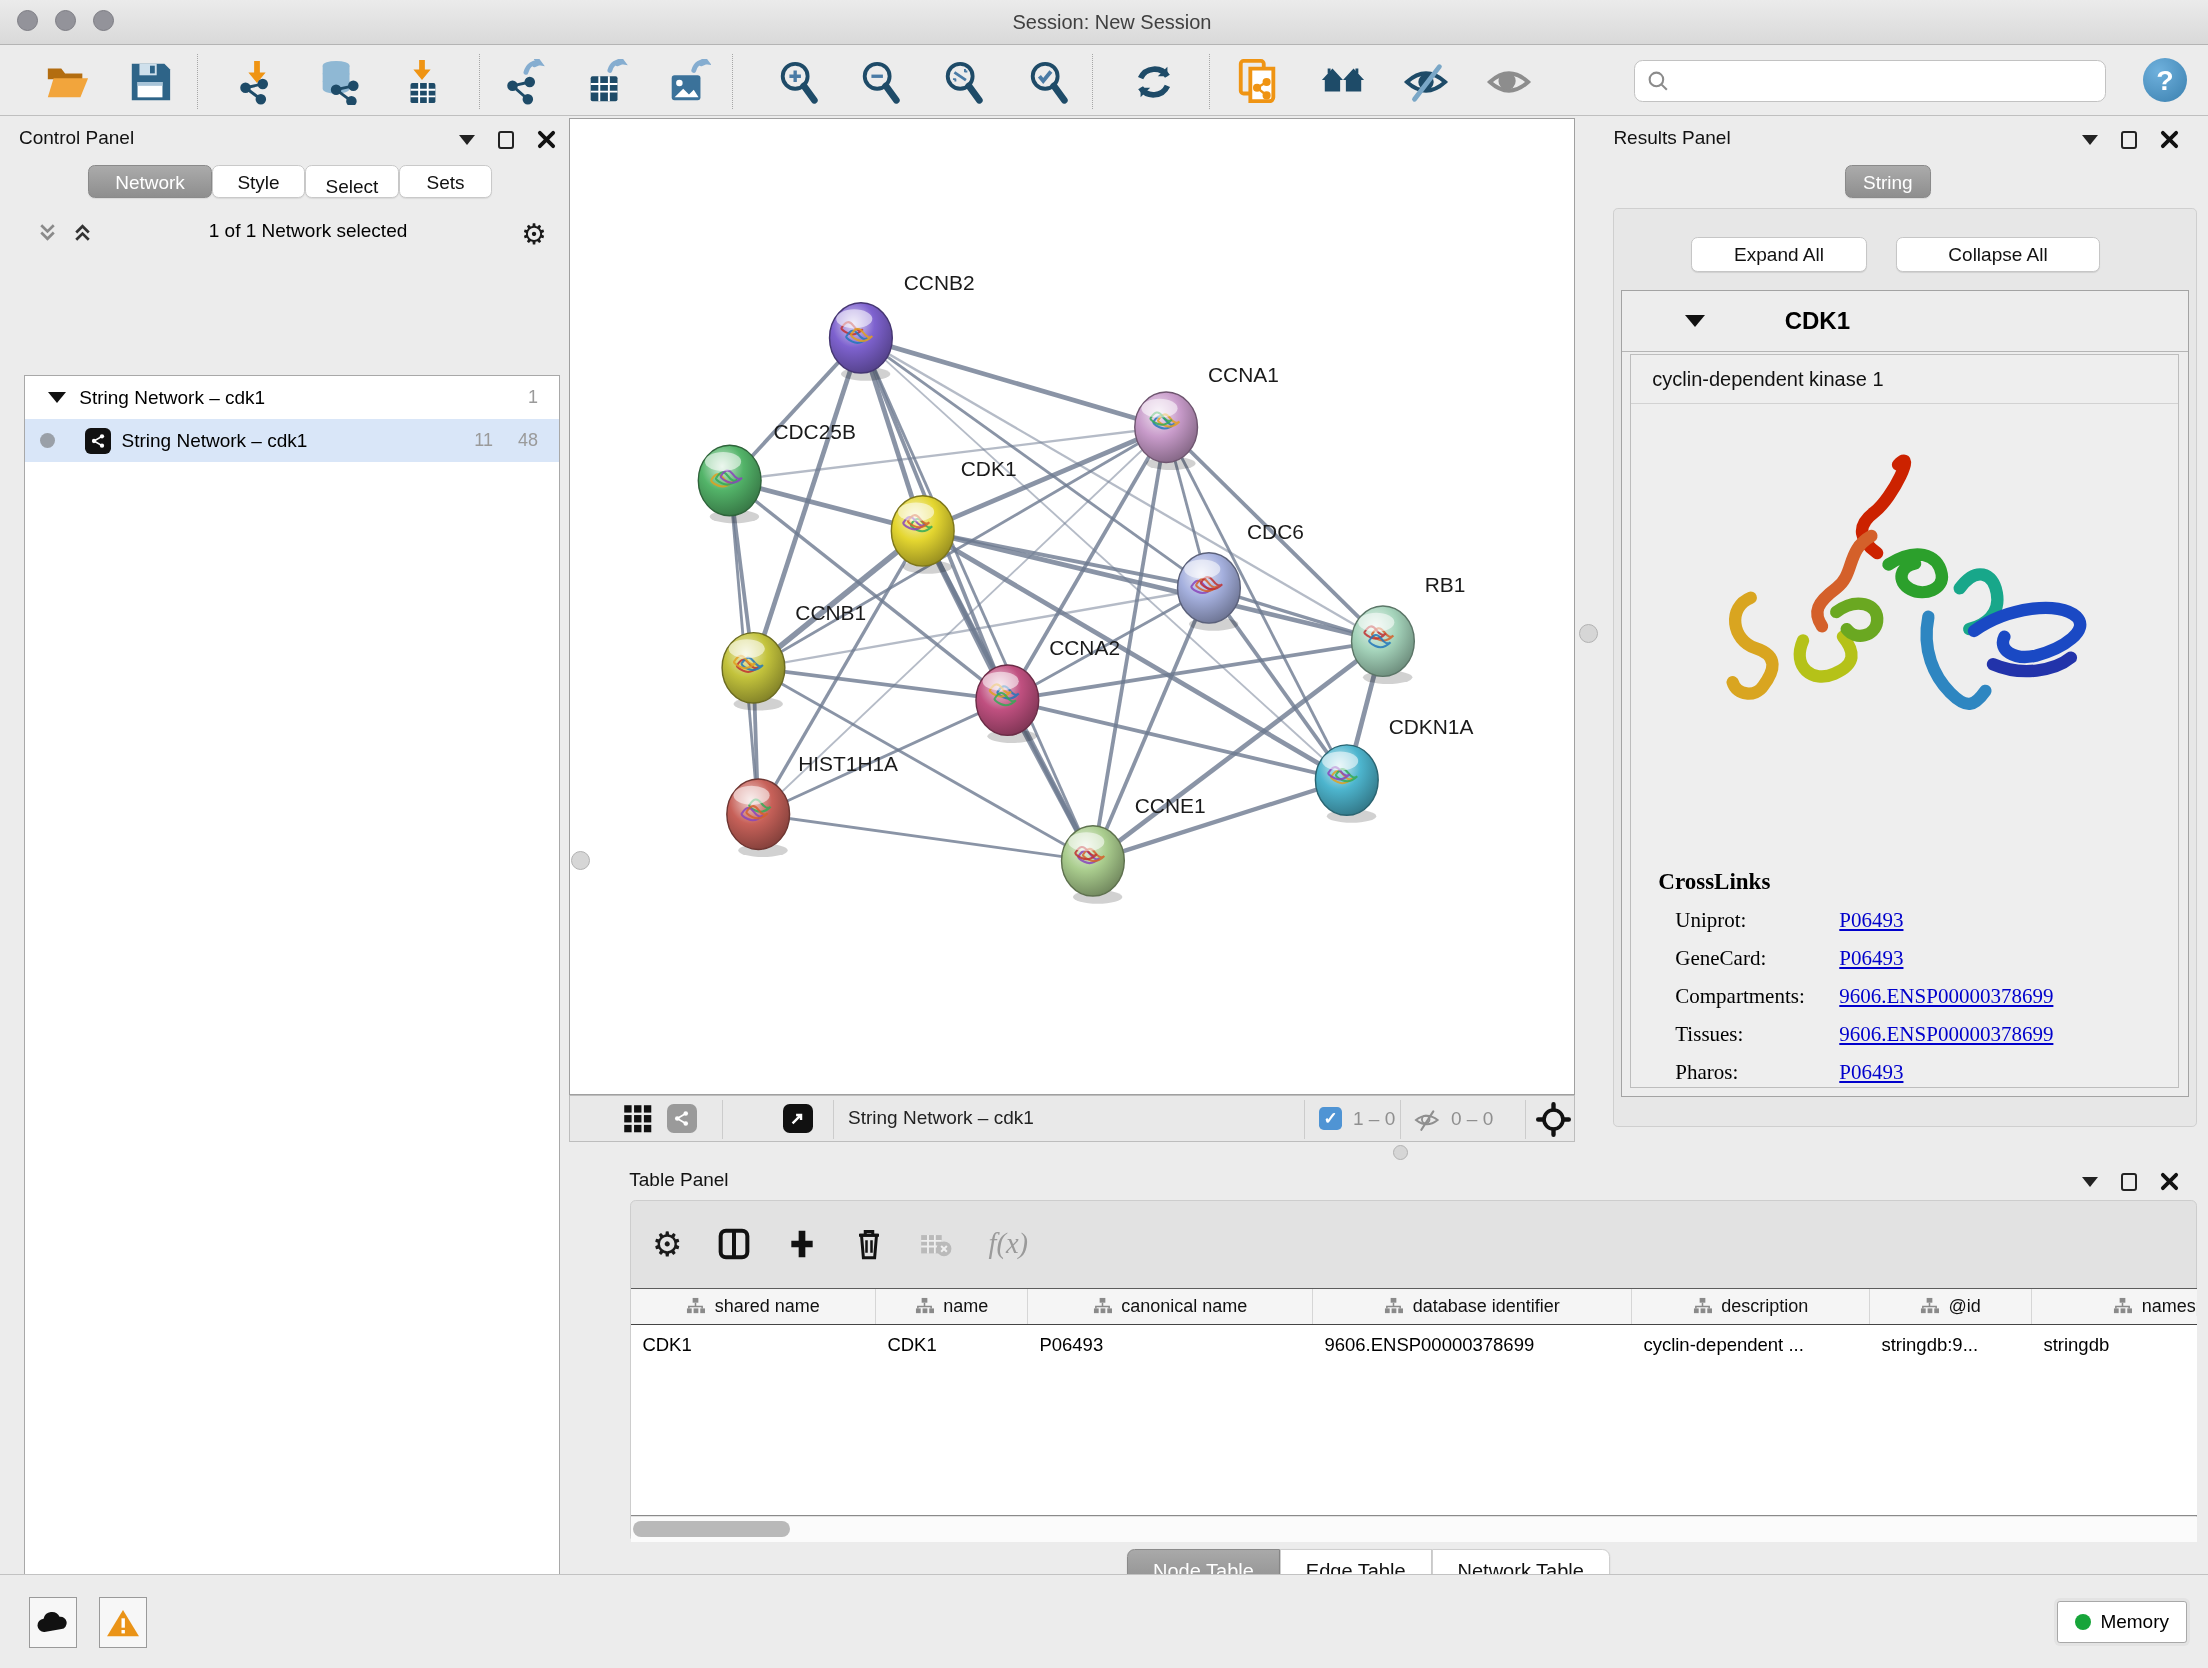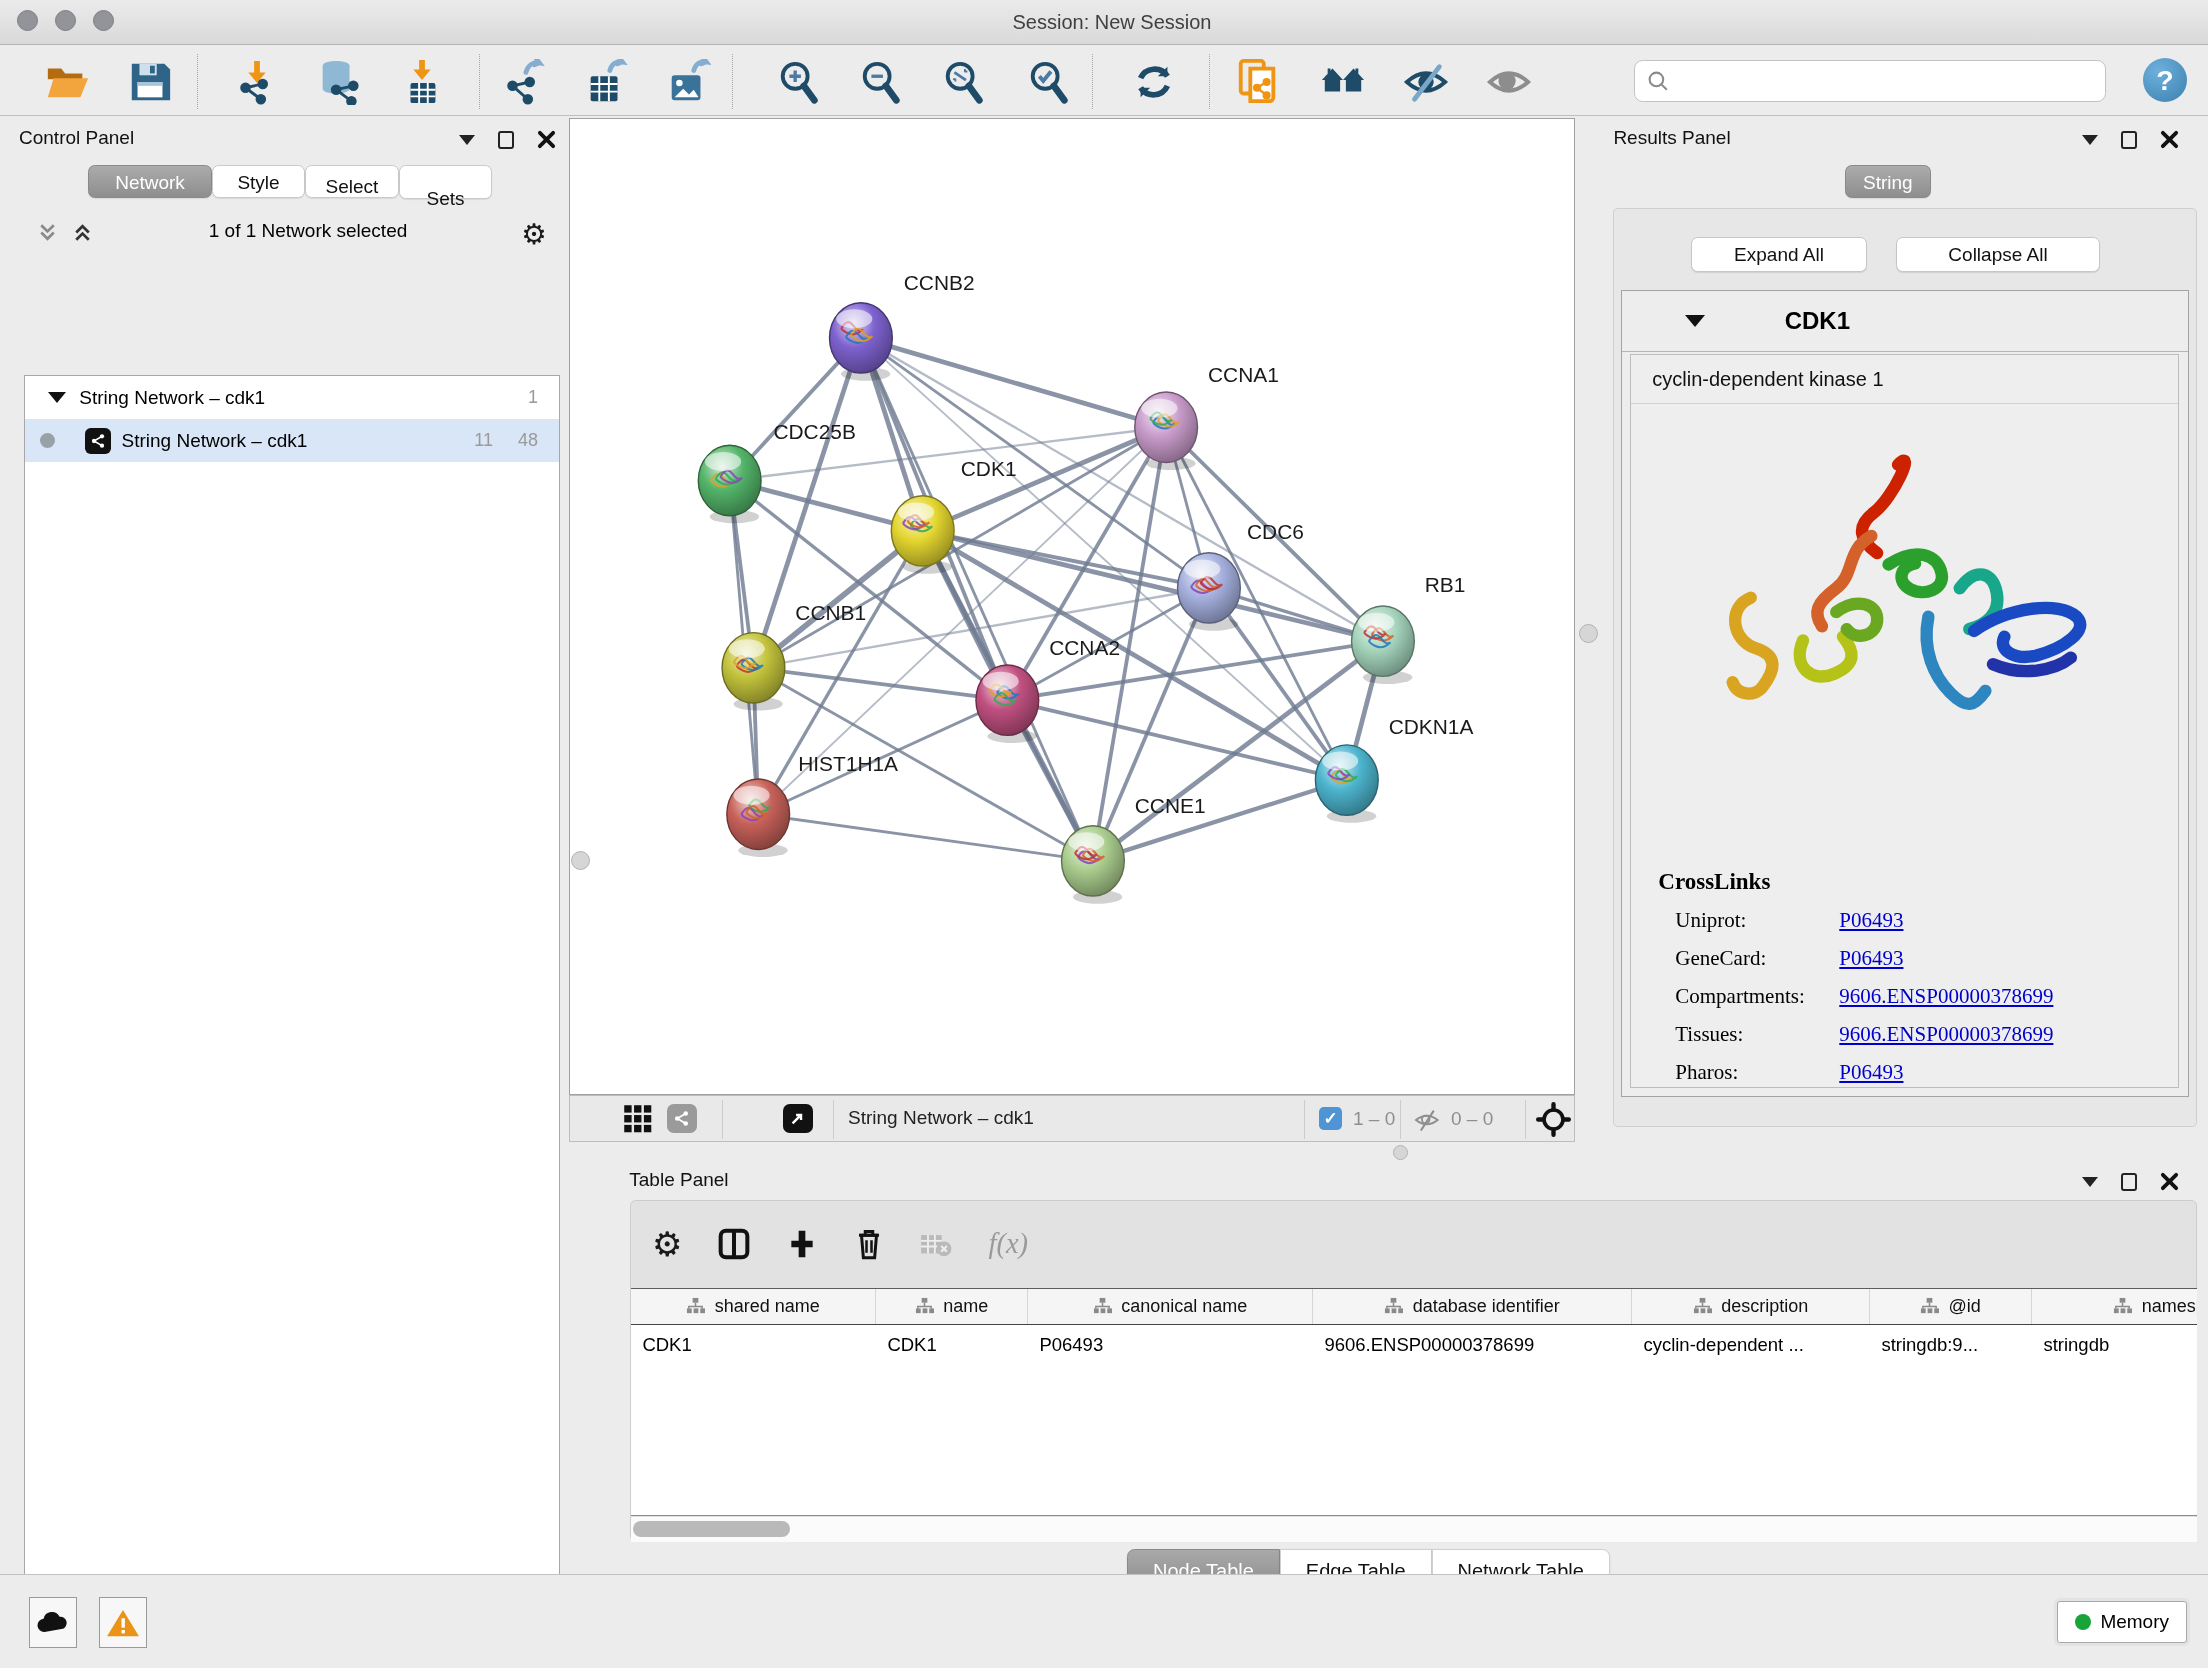--- a/index.html
+++ b/index.html
@@ -303,21 +303,21 @@
       <div class="ctrl-tri"></div>
       <div class="ctrl-float"></div>
       <svg width="19" height="19" viewBox="0 0 20 20" style="cursor:pointer">
           <path d="M3 3 L17 17 M17 3 L3 17" stroke="#111" stroke-width="4" stroke-linecap="round"></path>
         </svg>
     </div>
     <div class="abs" style="left:88px;top:48px;display:flex;gap:0">
       <div class="tab sel" style="width:124px;padding:0">Network</div>
       <div class="tab" style="width:93px;padding:0">Style</div>
       <div class="tab" style="width:94px;padding:4px">Select</div>
-      <div class="tab" style="width:93px;padding:16px">Sets</div>
+      <div class="tab" style="width:93px;padding:0">Sets</div>
     </div>
     <div class="abs" style="left:24px;top:103px;width:536px;height:40px;display:flex;align-items:flex-start">
       <svg width="25" height="25" viewBox="0 0 24 24" style="margin-left:11.4px;cursor:pointer">
           <path d="M6 5 l6 6 6-6 M6 12 l6 6 6-6" stroke="#8a8a8a" stroke-width="2.6" fill="none"></path>
         </svg>
       <svg width="25" height="25" viewBox="0 0 24 24" style="margin-left:9.5px;cursor:pointer">
           <path d="M6 19 l6-6 6 6 M6 12 l6-6 6 6" stroke="#333" stroke-width="2.6" fill="none"></path>
         </svg>
       <div style="flex:1;text-align:center;font-size:19px">1 of 1 Network selected</div>
       <div class="gear" style="margin-right:13.3px">⚙</div>

